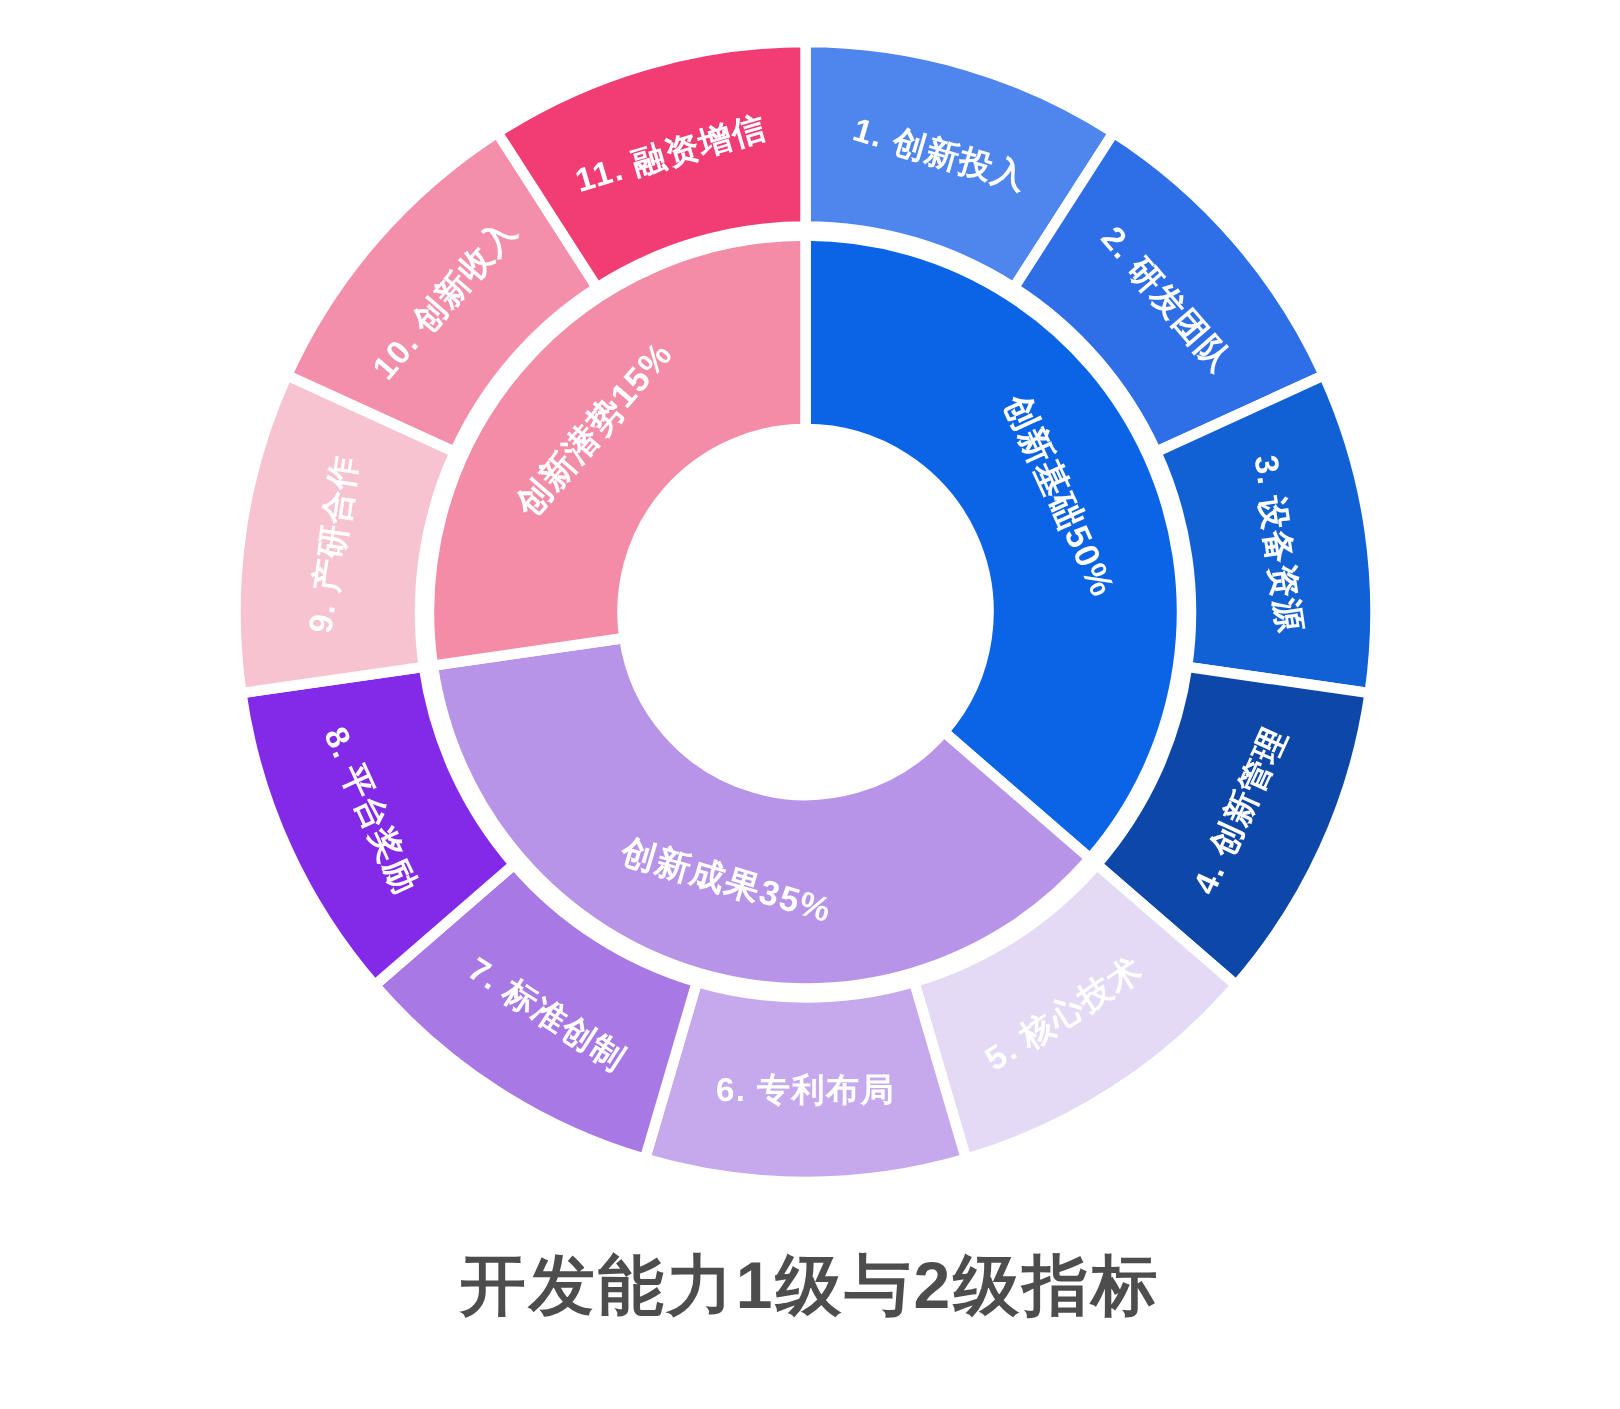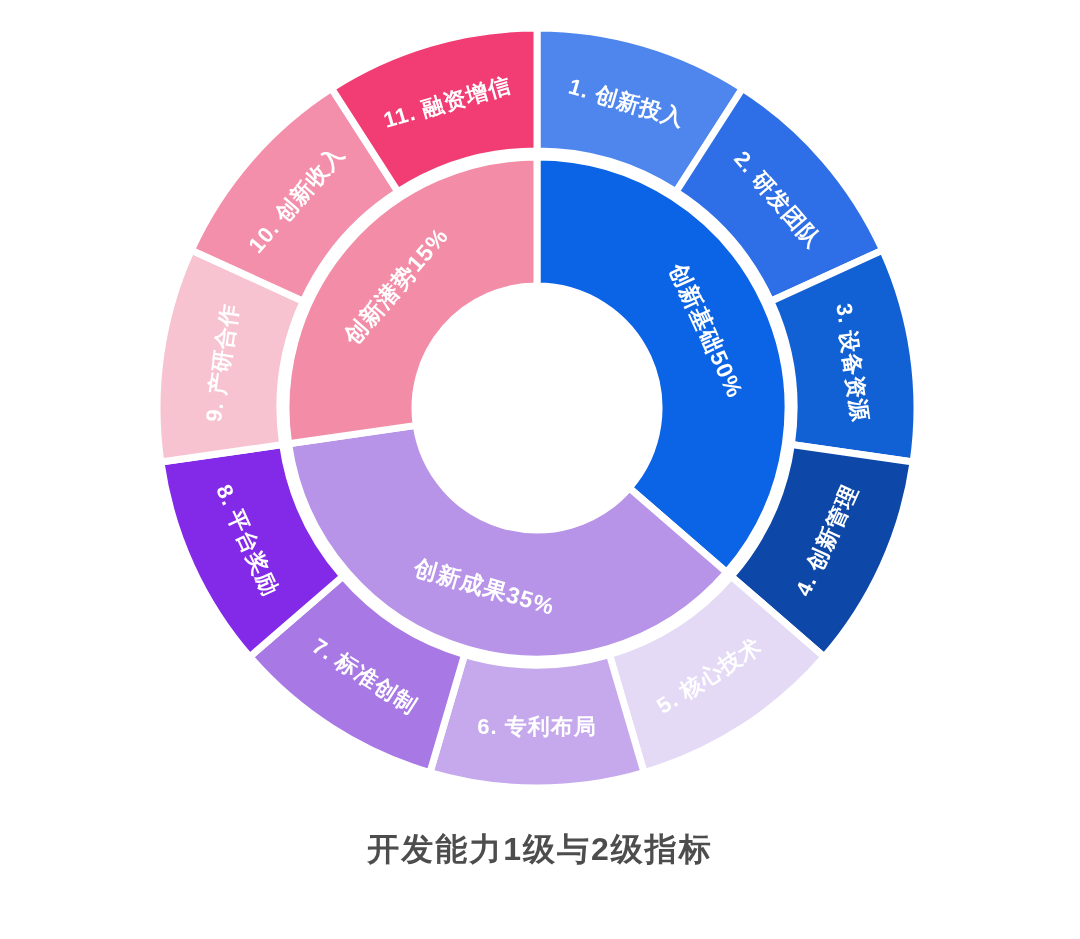--- a/index.html
+++ b/index.html
@@ -14,21 +14,21 @@
   #sunburst-svg {
     position: absolute;
     left: 0; top: 0;
   }
   .chart-title {
     position: absolute;
     left: 0;
     top: 828px;
     width: 1080px;
     text-align: center;
-    font-size: 32px;
+    font-size: 44px;
     font-weight: bold;
     letter-spacing: 2px;
     color: #4d4d4d;
     font-family: "Liberation Sans", sans-serif;
   }
   .seg-label {
     font-family: "Liberation Sans", sans-serif;
     fill: #ffffff;
     letter-spacing: 1px;
   }

